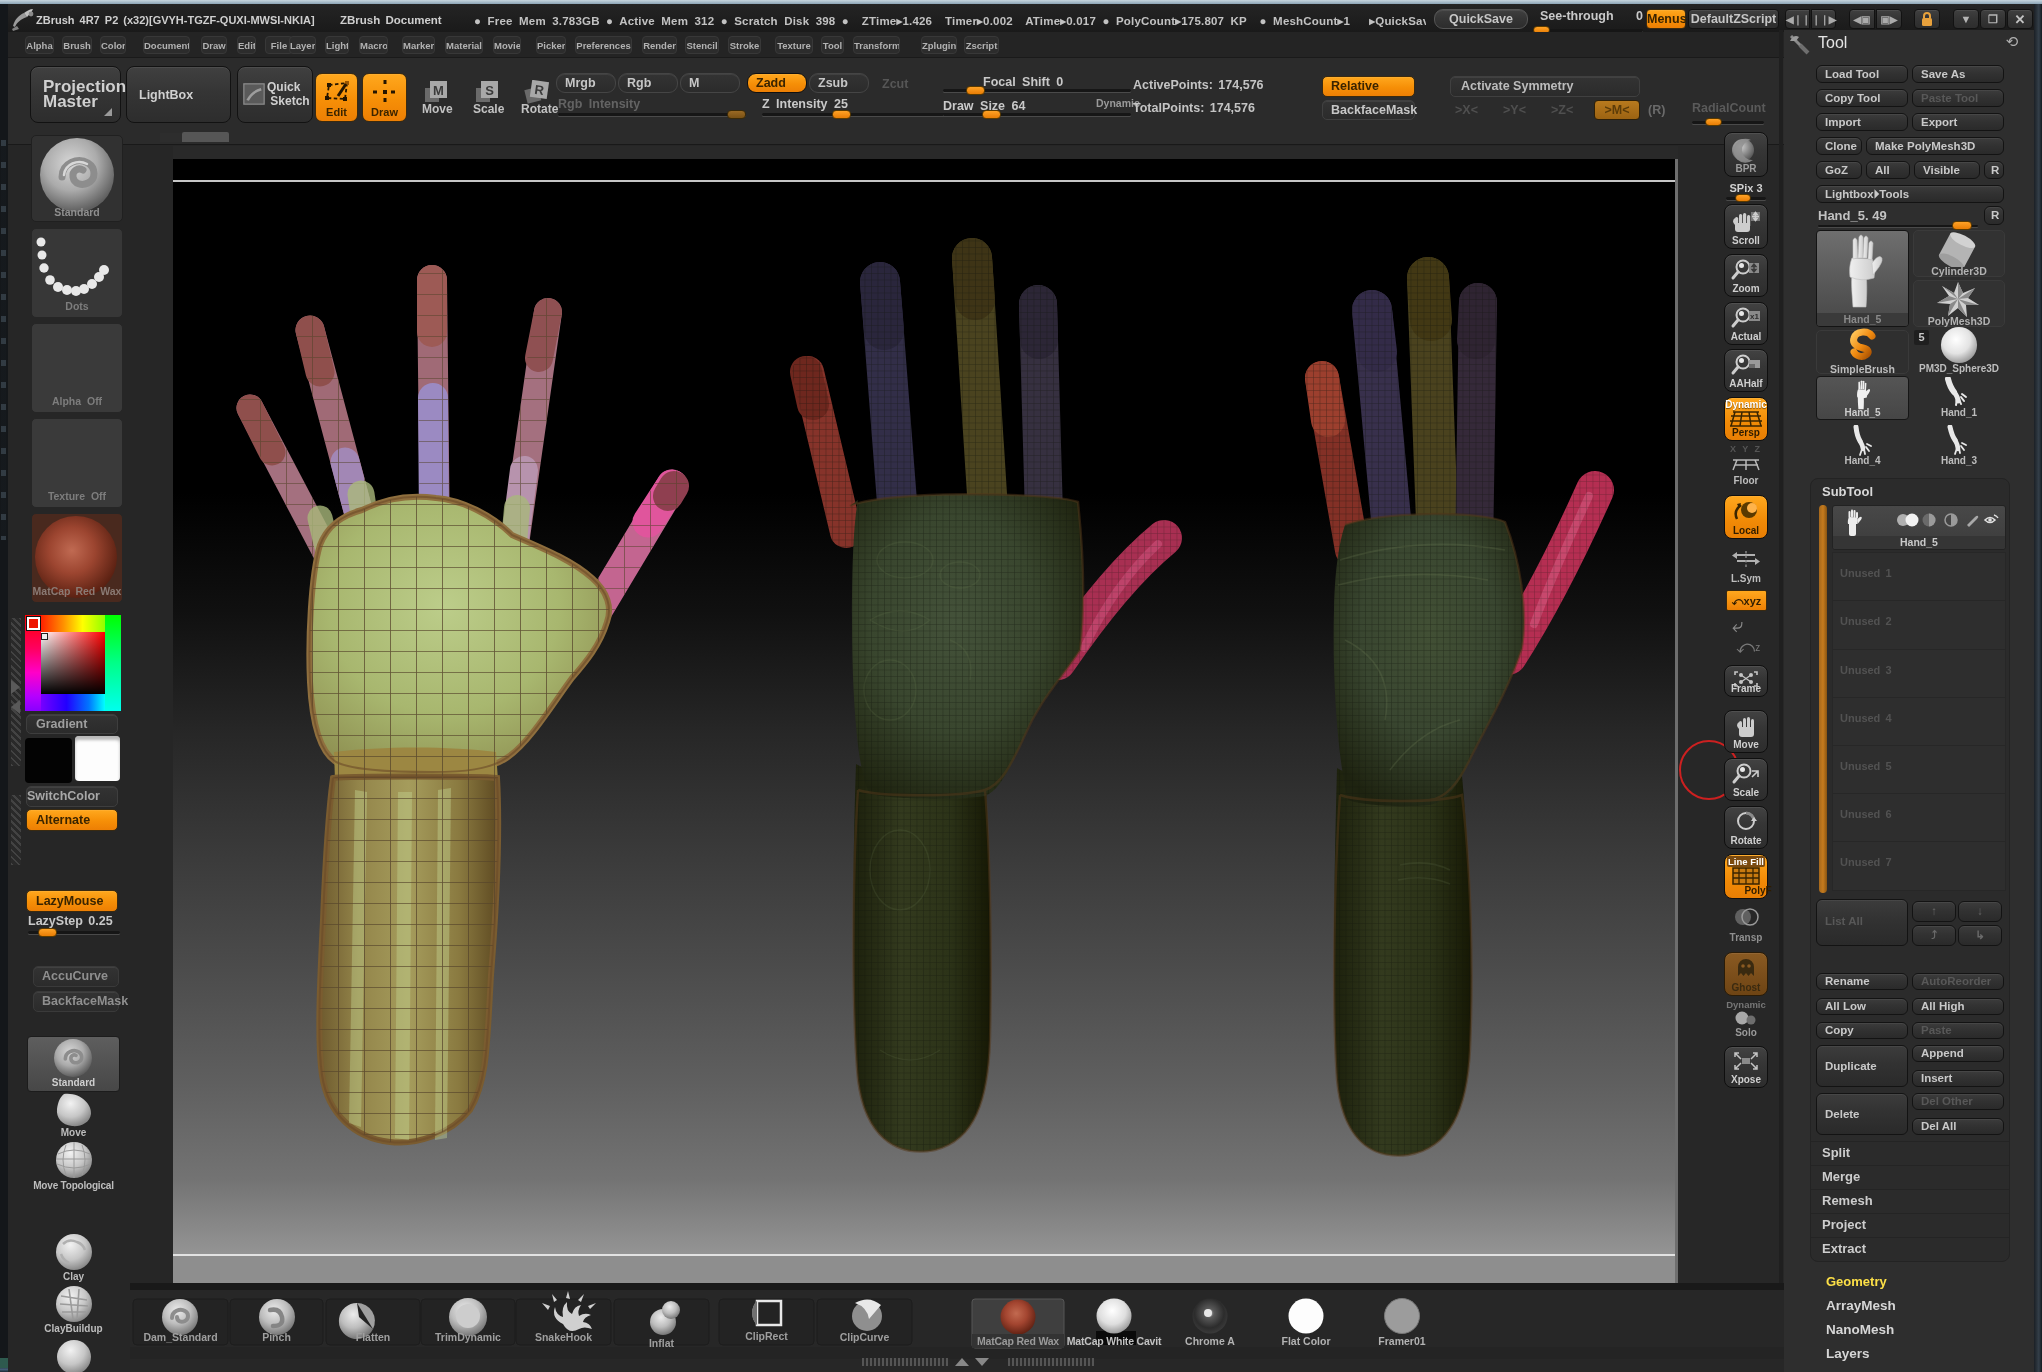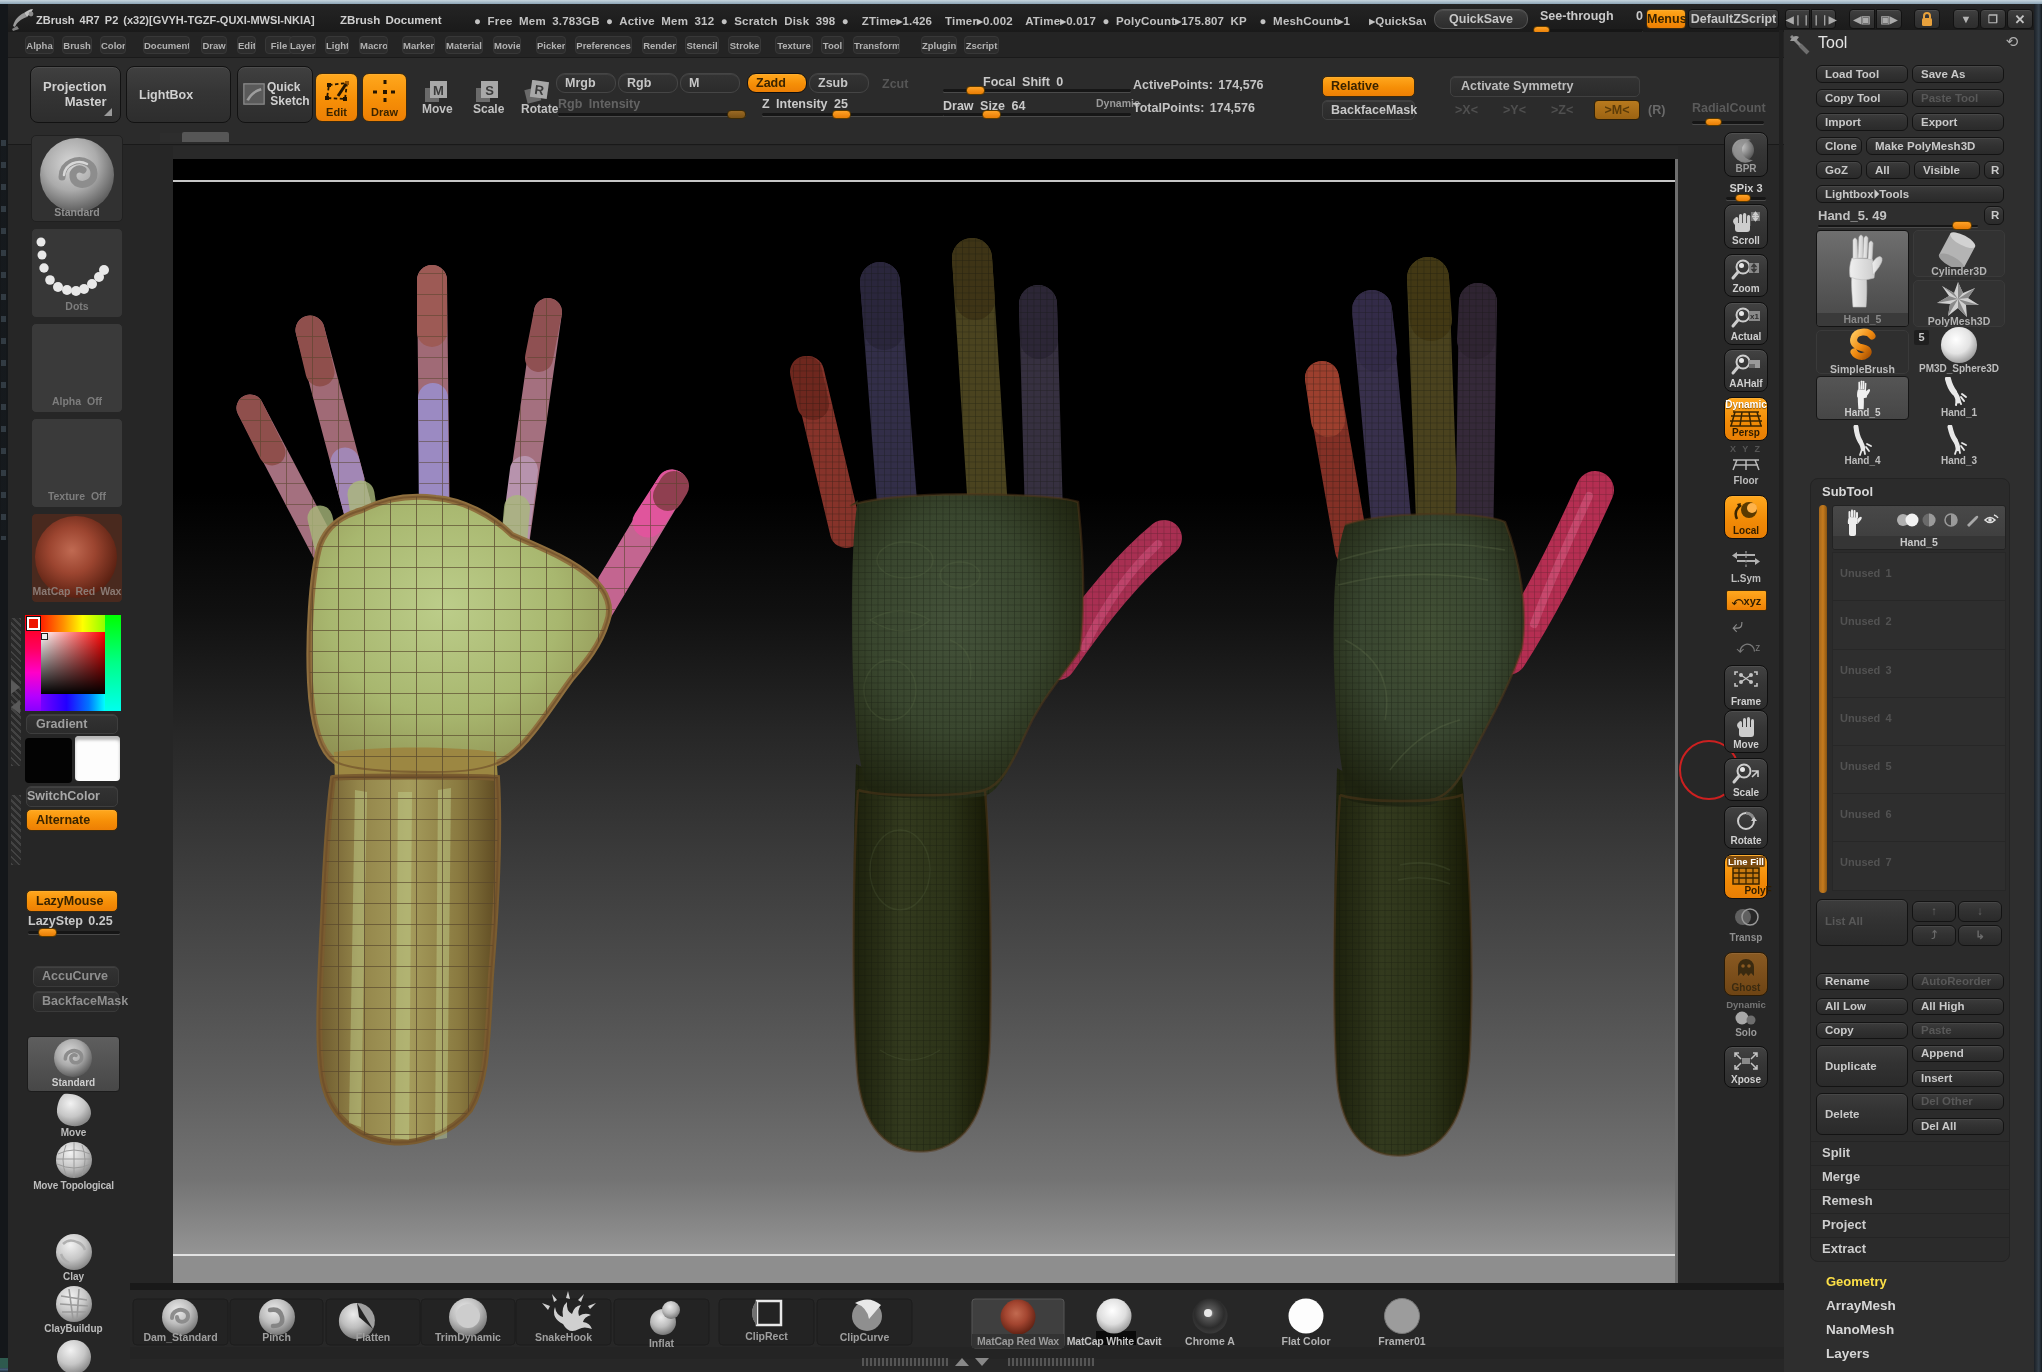--- a/index.html
+++ b/index.html
@@ -96,21 +96,21 @@
   <div class="mi" style="left:685px;width:34px;">Stencil</div>
   <div class="mi" style="left:728px;width:33px;">Stroke</div>
   <div class="mi" style="left:775px;width:38px;">Texture</div>
   <div class="mi" style="left:821px;width:23px;">Tool</div>
   <div class="mi" style="left:853px;width:47px;">Transform</div>
   <div class="mi" style="left:921px;width:36px;">Zplugin</div>
   <div class="mi" style="left:964px;width:35px;">Zscript</div>
 
   <div class="abs" id="shelf" style="left:8px;top:58px;width:2026px;height:87px;background:#2b2b2b;border-bottom:1px solid #191919;"></div>
   <div class="btn" style="left:30px;top:66px;width:91px;height:57px;border-radius:8px;">
-     <div style="position:absolute;left:12px;top:12px;font-size:13px;color:#d0d0d0;line-height:15px;text-align:right;">Projection<br>Master</div>
+     <div style="position:absolute;left:12px;top:12px;font-size:17px;color:#d0d0d0;line-height:15px;">Projection<br>Master</div>
      <div style="position:absolute;right:8px;bottom:6px;width:0;height:0;border-left:8px solid transparent;border-bottom:8px solid #9a9a9a;"></div>
   </div>
   <div class="btn" style="left:126px;top:66px;width:105px;height:57px;border-radius:8px;">
       <div style="position:absolute;left:12px;top:21px;font-size:12.5px;color:#d0d0d0;">LightBox</div>
     </div>
   <div class="btn" style="left:237px;top:66px;width:76px;height:57px;border-radius:8px;">
      <svg style="position:absolute;left:5px;top:16px" width="22" height="22" viewBox="0 0 26 26">
         <rect x="1" y="1" width="24" height="24" fill="#5a5a5a" stroke="#8a8a8a" stroke-width="1.5"></rect>
         <path d="M4 20 C8 12 14 8 21 6 L22 9 C15 11 10 15 7 21 Z" fill="#9d9d9d"></path>
       </svg>
@@ -569,21 +569,21 @@
     <svg width="34" height="18" viewBox="0 0 34 18">
         <path d="M8 5 h18 M8 11 h18" stroke="#b0b0b0" stroke-width="2"></path>
         <path d="M8 2 l-5 3.5 5 3.5 z M26 8 l5 3.5 -5 3.5 z" fill="#b0b0b0"></path>
         <path d="M17 1 v16" stroke="#8a8a8a" stroke-width="1.4" stroke-dasharray="2.5 2"></path>
       </svg>
     <div class="cap" style="color:#bdbdbd;">L.Sym</div>
   </div>
   <div class="abs" style="left:1726px;top:590px;width:41px;height:21px;background:linear-gradient(180deg,#ffa81e,#ed8004);border-radius:2px;border:1px solid #3a2a10;color:#2e1c00;font-weight:bold;font-size:11px;text-align:center;line-height:20px;">⤺xyz</div>
   <div class="lbl" style="left:1732px;top:614px;font-size:20px;color:#8a8a8a;">⤶</div>
   <div class="lbl" style="left:1736px;top:637px;font-size:18px;color:#7a7a7a;">⤺<span style="font-size:10px;vertical-align:2px;">z</span></div>
-  <div class="tb" style="top:665px;height:45px;">
+  <div class="tb" style="top:665px;height:32px;">
     <svg width="30" height="22" viewBox="0 0 30 22" style="margin-top:2px">
         <g stroke="#c4c4c4" stroke-width="1.6" fill="none">
           <path d="M4 7 v-3 h3 M23 4 h3 v3 M26 15 v3 h-3 M7 18 h-3 v-3"></path>
           <path d="M10 14 l10 -7 M10 7 l10 7" stroke-width="1.3"></path>
         </g>
         <g fill="#c4c4c4">
           <circle cx="10" cy="7" r="2"></circle>
           <circle cx="20" cy="7" r="2"></circle>
           <circle cx="10" cy="14" r="2"></circle>
           <circle cx="20" cy="14" r="2"></circle>

